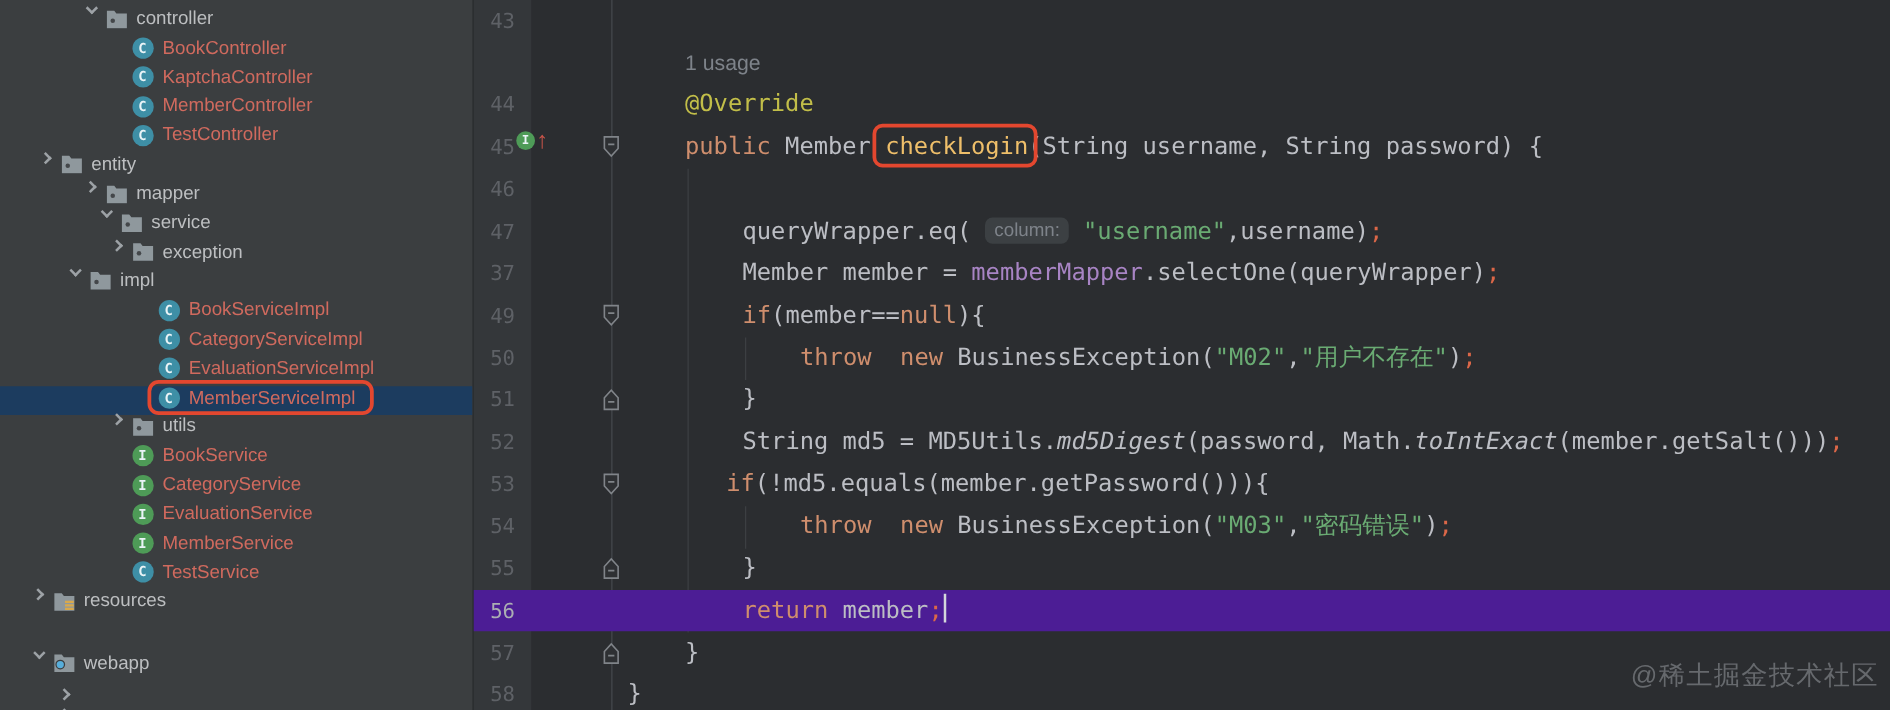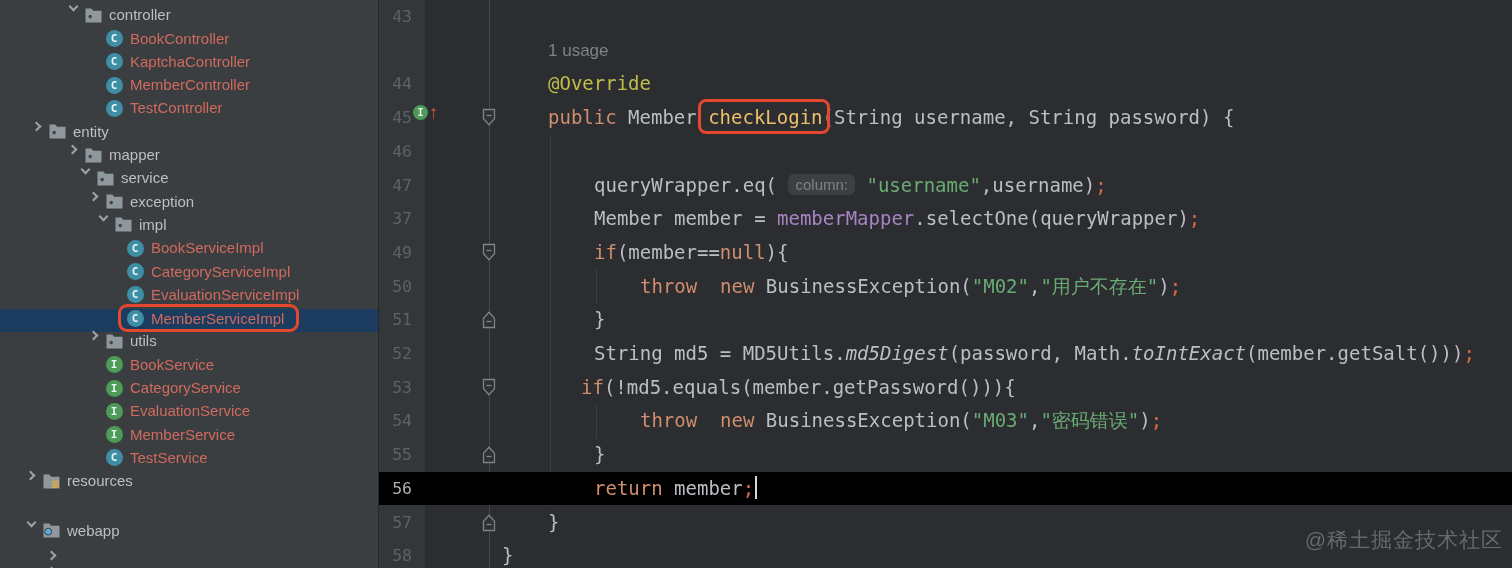--- a/index.html
+++ b/index.html
@@ -30,21 +30,21 @@
   .annot-wrap { position:relative; display:inline-flex; align-items:center; }
   .annot-wrap::after { content:''; position:absolute; left:-8px; right:-15px; top:-5px; bottom:-5px;
     border:3px solid #E3472F; border-radius:9px; pointer-events:none; }
 
   
   #editor { position:absolute; left:379px; top:0; width:1133px; height:568px; background:#2B2D30; }
   #gutter-band { position:absolute; left:0; top:0; width:46px; height:568px; background:#34373A; }
   #fold-line { position:absolute; left:110px; top:0; width:1px; height:568px; background:#45484C; }
   .indent-guide { position:absolute; width:1px; background:#3C3F42; }
   .cline { position:absolute; left:0; right:0; height:33.7px; }
-  .cline.current { background:#000000; }
+  .cline.current { background:#4c1d95; }
   .lnum { position:absolute; left:0; top:0; width:33px; height:33.7px; line-height:33.7px;
     text-align:right; font-family:"DejaVu Sans Mono", monospace; font-size:16.5px; color:#5E6166; }
   .cline.current .lnum { color:#ABAEB3; }
   .ovr { position:absolute; left:34px; top:4px; display:flex; align-items:center; }
   .ovr .ci { width:15px; height:15px; font-size:10px; }
   .ovr .arrow { color:#C75449; font-size:19px; font-weight:bold; margin-left:1px; line-height:15px; }
   .foldmark { position:absolute; left:102px; top:7px; }
   .code { position:absolute; top:0; height:33.7px; line-height:33.7px; white-space:pre;
     font-family:"DejaVu Sans Mono", monospace; font-size:19px; color:#BCBEC4; }
   .tk-kw   { color:#CF8E6D; }
@@ -167,21 +167,21 @@
             <i></i>
           </span>
           <span class="ticon">
             <svg width="17" height="15" viewBox="0 0 17 15">
               <path d="M0.5 0.5h5.9l1.7 2.3h8.4v11.7H0.5z" fill="#8F989D"></path>
               <circle cx="5.2" cy="8.6" r="1.8" fill="#44474A"></circle>
             </svg>
           </span>
           <span class="tlabel">exception</span>
         </div>
-        <div class="trow" style="padding-left: 92px;">
+        <div class="trow" style="padding-left: 49px;">
           <span class="chev expanded">
             <i></i>
           </span>
           <span class="ticon">
             <svg width="17" height="15" viewBox="0 0 17 15">
               <path d="M0.5 0.5h5.9l1.7 2.3h8.4v11.7H0.5z" fill="#8F989D"></path>
               <circle cx="5.2" cy="8.6" r="1.8" fill="#44474A"></circle>
             </svg>
           </span>
           <span class="tlabel">impl</span>

